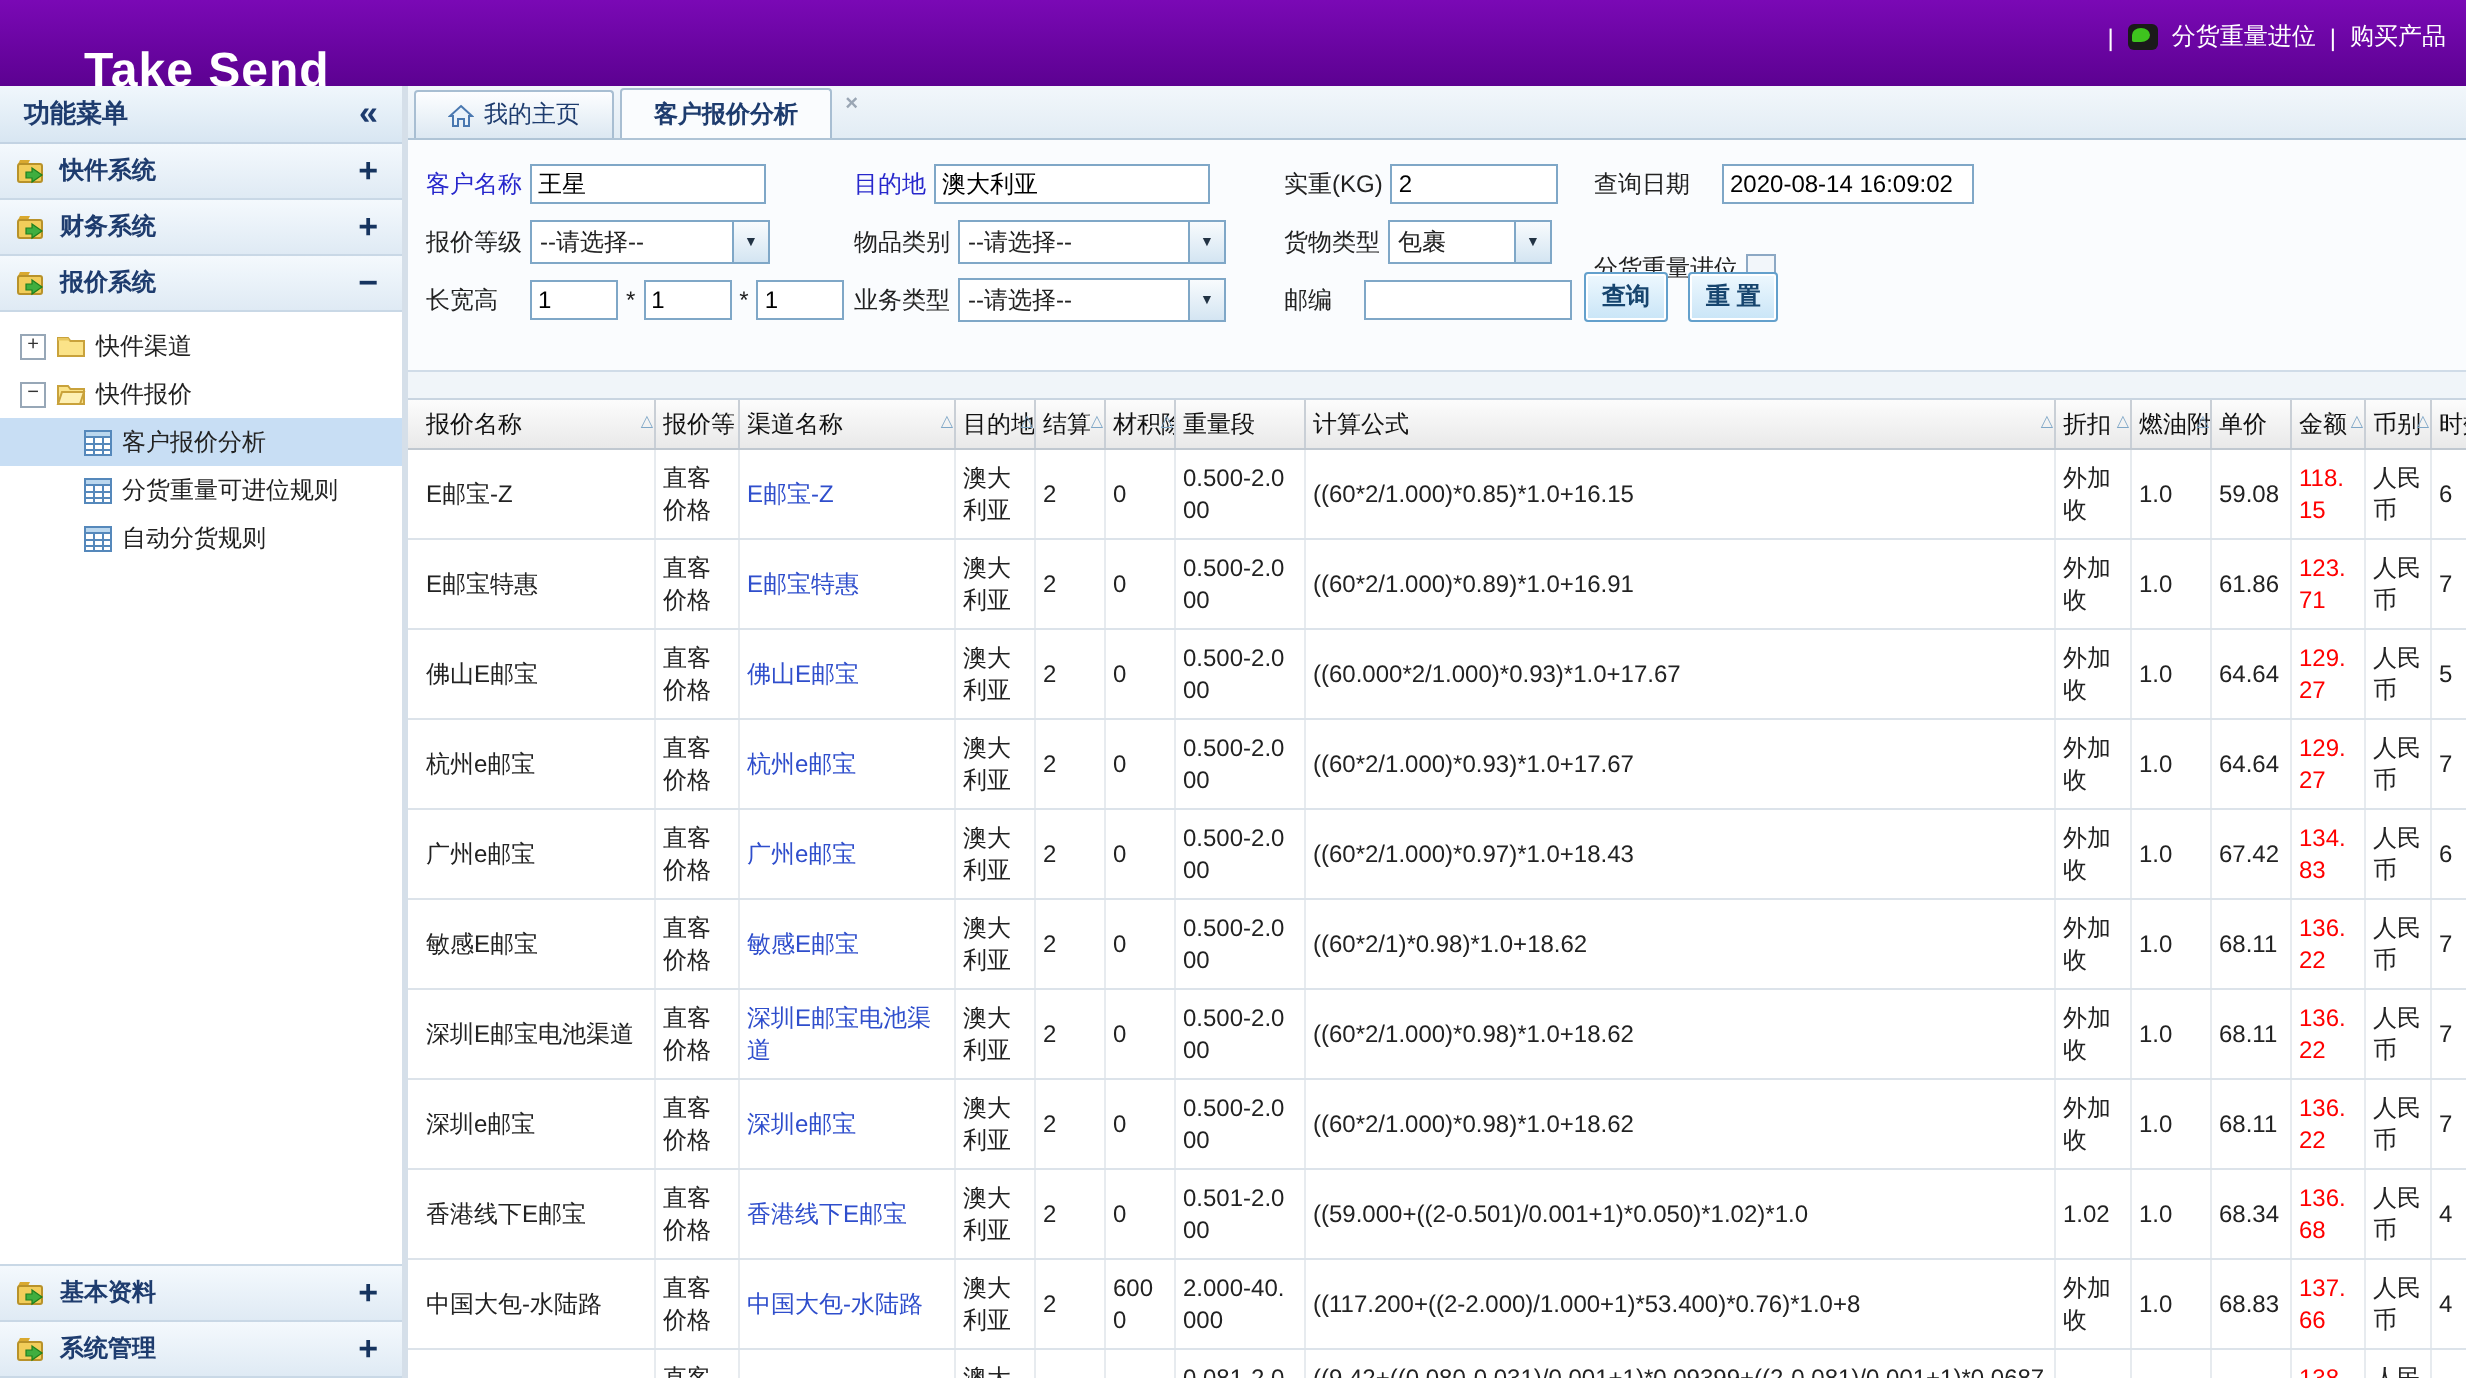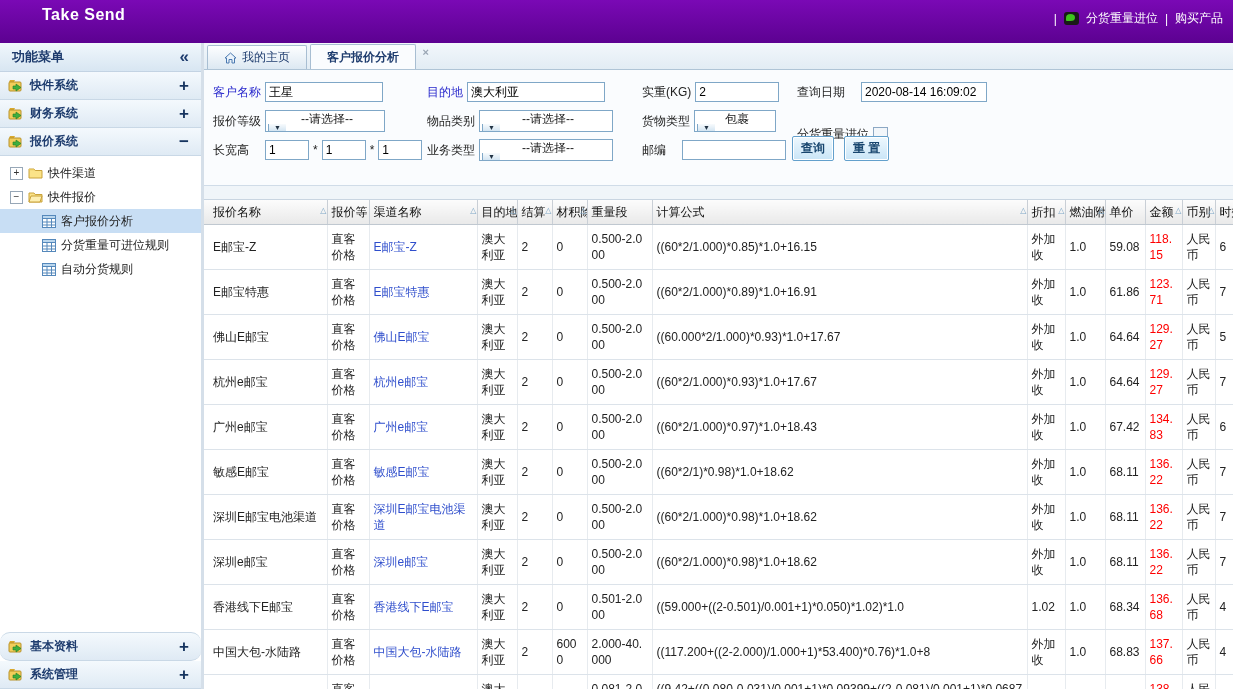--- a/index.html
+++ b/index.html
@@ -1,35 +1,35 @@
 <!DOCTYPE html>
 <html><head>
 <meta charset="utf-8">
 <style>
   html,body{margin:0;padding:0;}
   body{width:1233px;height:689px;overflow:hidden;background:#fff;
        font-family:"Liberation Sans","DejaVu Sans",sans-serif;font-size:12px;color:#222;}
   
   .banner{height:43px;background:linear-gradient(#7a09b5,#5c0191);position:relative;}
-  .logo{position:absolute;left:42px;top:6px;color:#fff;font-size:16px;font-weight:bold;letter-spacing:.5px;}
+  .logo{position:absolute;left:42px;top:22px;color:#fff;font-size:24px;font-weight:bold;letter-spacing:.5px;}
   .banner-right{position:absolute;right:10px;top:10px;color:#fff;display:flex;align-items:center;gap:7px;font-size:12px;}
   .banner-right .lnk{color:#fff;text-decoration:none;cursor:pointer;}
   .wx{width:15px;height:13px;background:#1a1a1a;border-radius:3px;position:relative;display:inline-block;}
   .wx:before{content:"";position:absolute;left:2px;top:2px;width:9px;height:7px;background:#3ec41e;border-radius:50% 50% 50% 10%;}
   
   .app{display:flex;height:646px;}
   
   .sidebar{width:204px;border-right:3px solid #D5DFE9;background:#fff;display:flex;flex-direction:column;box-sizing:border-box;}
   .side-header{height:28px;flex:0 0 28px;background:linear-gradient(#F0F7FC,#D8E6F2);border-bottom:1px solid #C3D3E3;
                display:flex;align-items:center;padding:0 12px;font-weight:bold;color:#1E3C6E;font-size:13px;}
   .side-header .collapse{margin-left:auto;font-size:17px;cursor:pointer;}
   .acc{height:27px;flex:0 0 27px;background:linear-gradient(#F4F9FD,#DFEAF4);border-bottom:1px solid #C9D8E6;
        display:flex;align-items:center;gap:6px;padding:0 12px 0 8px;font-weight:bold;color:#1E3C6E;cursor:pointer;}
   .acc .toggle{margin-left:auto;font-size:17px;font-weight:bold;color:#16345F;}
-  .acc.top-border{border-top:1px solid #C9D8E6;border-radius:10px;}
+  .acc.top-border{border-top:1px solid #C9D8E6;}
   .tree{flex:1;background:#fff;padding-top:5px;overflow:hidden;}
   .tree-row{height:24px;display:flex;align-items:center;gap:5px;padding-left:10px;cursor:pointer;white-space:nowrap;}
   .tree-row.leaf{padding-left:42px;}
   .tree-row.selected{background:#C8DEF4;}
   .tbox{width:11px;height:11px;border:1px solid #97A7B7;background:#fff;font-size:10px;line-height:9px;
         text-align:center;color:#333;flex:0 0 11px;}
   .side-bottom{margin-top:auto;}
   
   .content{flex:1;display:flex;flex-direction:column;background:#F0F5F9;min-width:0;}
   .tabbar{height:26px;flex:0 0 26px;background:linear-gradient(#F2F7FB,#E2ECF4);border-bottom:1px solid #AFC4D6;
@@ -38,21 +38,21 @@
        border:1px solid #A8BED2;border-bottom:none;border-radius:2px 2px 0 0;
        background:linear-gradient(#FDFEFF,#DCE8F2);color:#1E3C6E;cursor:pointer;position:relative;}
   .tab.active{background:#FAFCFE;font-weight:bold;height:24px;}
   .tab-close{position:absolute;top:1px;right:-14px;font-size:11px;color:#9AA6B4;font-weight:bold;cursor:pointer;}
   
   .form-panel{height:115px;flex:0 0 115px;background:#FAFCFE;border-bottom:1px solid #D0DCE8;position:relative;}
   .fg{position:absolute;display:flex;align-items:center;gap:4px;height:22px;}
   .lbl{white-space:nowrap;}
   .lbl.blue{color:#2727CC;}
   .tin{height:18px;border:1px solid #7FA7C7;font-size:12px;padding:0 3px;font-family:inherit;background:#fff;box-sizing:content-box;}
-  .sel{height:20px;border:1px solid #7FA7C7;background:#fff;display:flex;align-items:center;cursor:pointer;flex-direction:column;}
+  .sel{height:20px;border:1px solid #7FA7C7;background:#fff;display:flex;align-items:center;cursor:pointer;}
   .sel .txt{flex:1;padding-left:4px;overflow:hidden;white-space:nowrap;}
   .sel .arw{width:17px;align-self:stretch;border-left:1px solid #7FA7C7;margin-left:2px;
             background:linear-gradient(#F8FBFD,#D4E5F2);display:flex;align-items:center;justify-content:center;
             font-size:7px;color:#234;}
   .btn{height:25px;padding:0 8px;border:1px solid #63A0CC;border-radius:2px;
        background:linear-gradient(#EEF8FE,#C9E5F7);font-weight:bold;color:#17456E;font-size:12px;
        font-family:inherit;box-shadow:inset 0 0 0 1px #ffffff;cursor:pointer;}
   .checkbox{width:13px;height:13px;border:1px solid #8CA8C4;background:#F2F6FA;display:inline-block;cursor:pointer;}
   .spacer{height:13px;flex:0 0 13px;background:#F0F5F9;}
   

